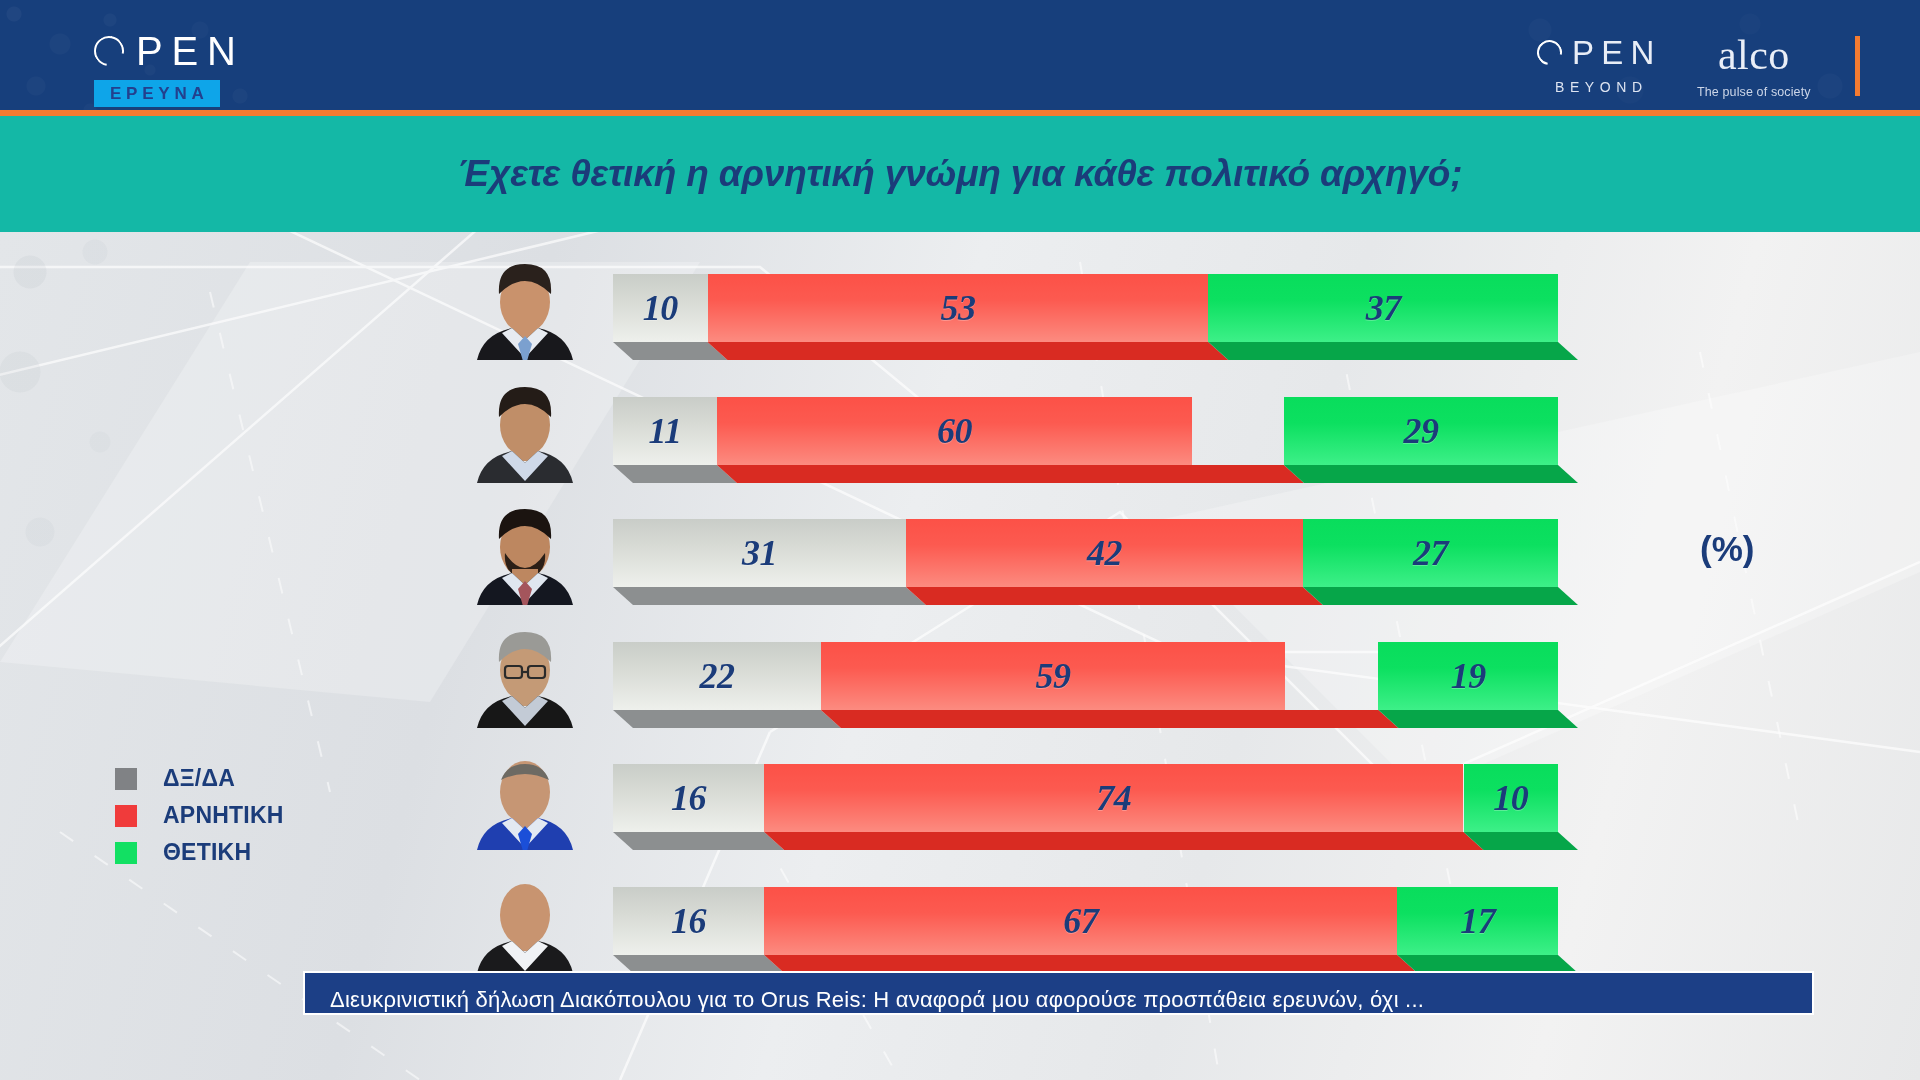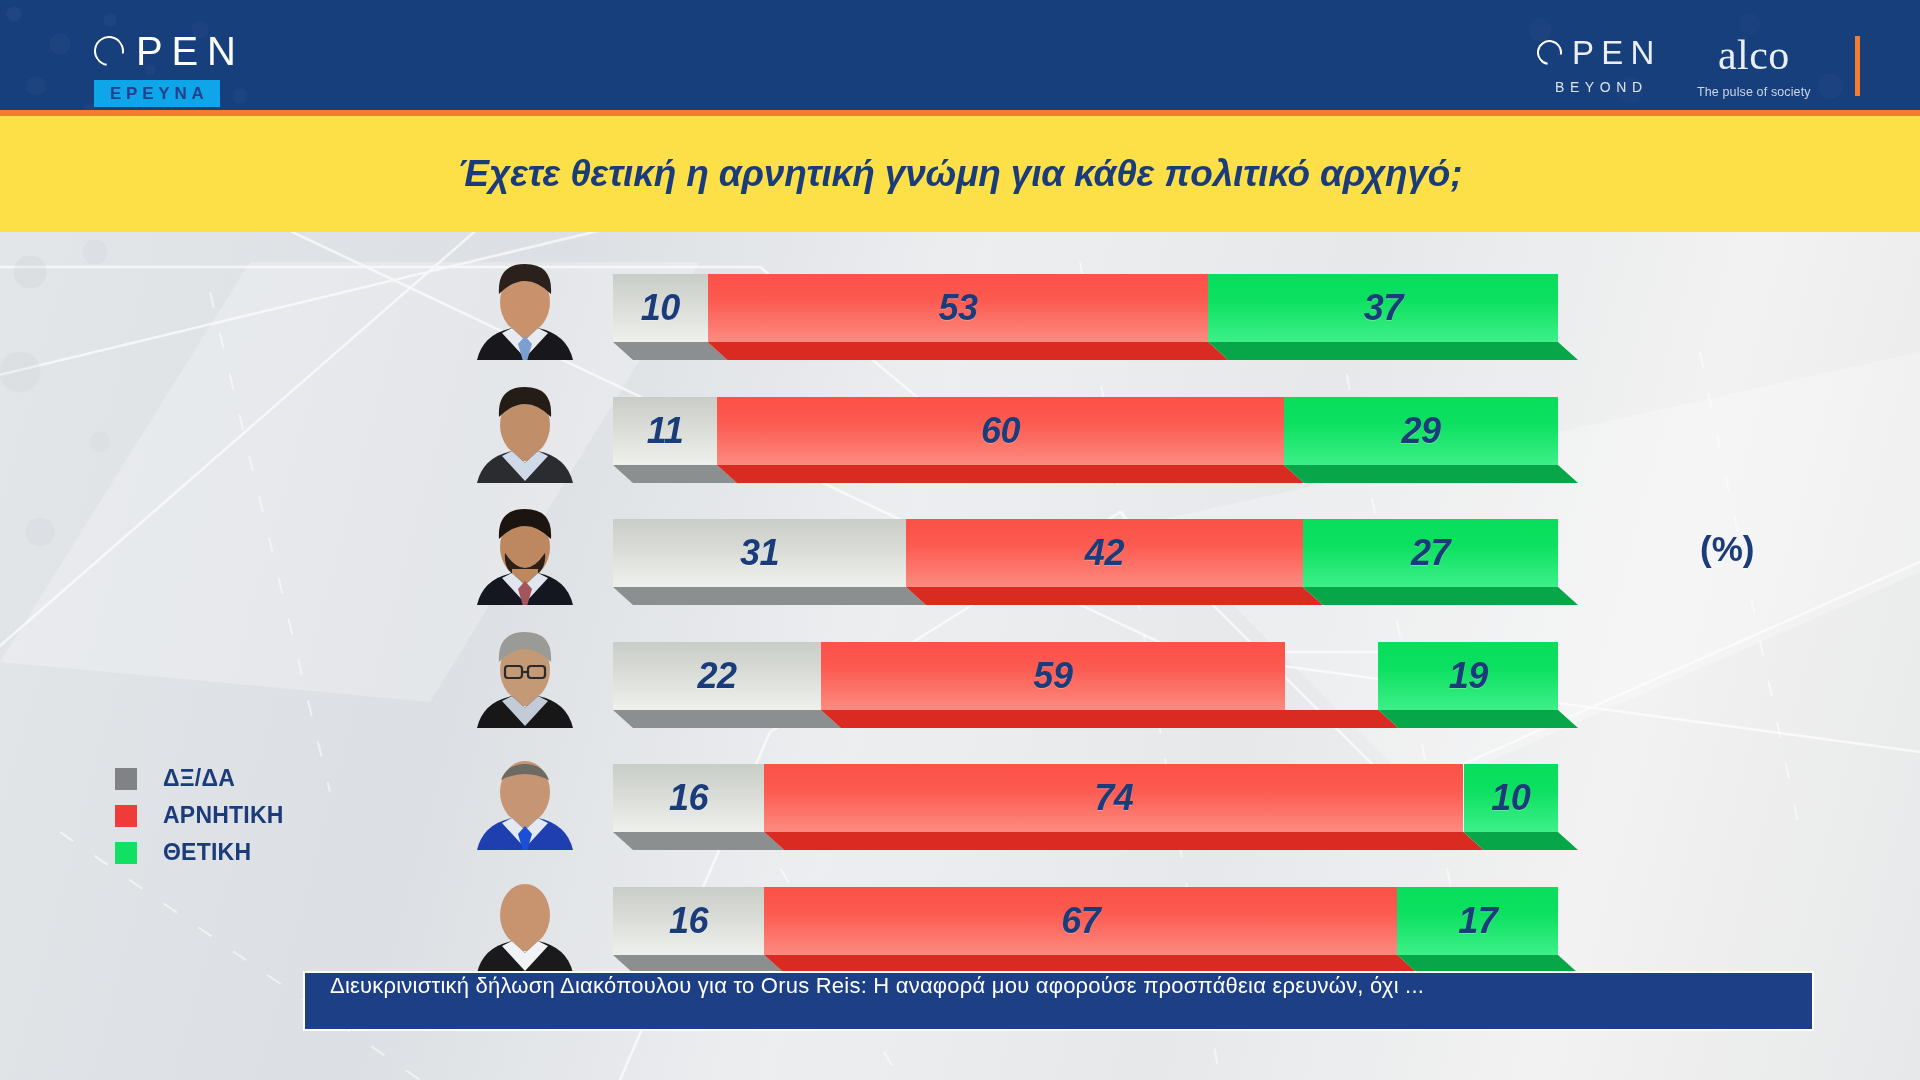--- a/index.html
+++ b/index.html
@@ -65,21 +65,21 @@
   .logo-alco .name{
     font-family:"Liberation Serif","DejaVu Serif",serif;
     font-size:42px; color:#e9eef7; line-height:1; letter-spacing:.01em;
   }
   .logo-alco .tag{ font-size:12.5px; color:#ccd6e8; margin-top:9px; letter-spacing:.01em;}
   .alco-divider{ position:absolute; left:1855px; top:36px; width:5px; height:60px; background:#f47b30; }
 
   
   .title-band{
     position:absolute; left:0; top:116px; width:1920px; height:116px;
-    background:#fde047;
+    background:#14b8a6;
   }
   .title-text{
     position:absolute; left:0; top:0; width:1920px; height:116px;
     display:flex; align-items:center; justify-content:center;
     color:#1b3c7a; font-size:37px; font-weight:700; font-style:italic;
     letter-spacing:-.2px;
   }
 
   
   .stage{
@@ -107,21 +107,21 @@
   .legend-swatch{ width:22px; height:22px; margin-right:14px; }
   .legend-label{ color:#1b3c7a; font-size:23px; font-weight:700; letter-spacing:.01em;}
 
   
   .pct{
     position:absolute; left:1700px; top:297px;
     color:#1b3c7a; font-size:35px; font-weight:700;
   }
 
   
-  .row{ position:absolute; left:0; width:1920px; height:84px; }
+  .row{ position:absolute; left:0; width:1920px; height:84px;font-family:Liberation Serif, serif; }
 
   .photo{
     position:absolute; width:140px; height:110px; left:455px; bottom:-2px;
     overflow:hidden;
   }
   .photo svg{ display:block; }
 
   .bar{
     position:absolute; left:613px; height:68px; top:0;
   }
@@ -134,23 +134,23 @@
   .seg.gray{ background:linear-gradient(180deg,#c9cdc8 0%,#d7dad4 38%,#eef0ec 100%); }
   .seg.red { background:linear-gradient(180deg,#fc5147 0%,#fc5a50 38%,#fc8b80 100%); }
   .seg.green{ background:linear-gradient(180deg,#09dd5c 0%,#0ce060 38%,#3df088 100%); }
 
   
   .face{ position:absolute; top:68px; height:18px; }
   .face svg{ display:block; }
 
   
   .ticker{
-    position:absolute; left:303px; top:971px; width:1511px; height:60px;
+    position:absolute; left:303px; top:971px; width:1511px; height:44px;
     background:#1c3f86; border:2px solid #ffffff;
-    display:flex; align-items:flex-start; padding-left:25px;
+    display:flex; align-items:flex-end; padding-left:25px;
     color:#ffffff; font-size:22px; letter-spacing:.01em;
   }
 </style>
 </head>
 <body>
 
 <div class="header">
   <div class="header-dots"></div>
   <div class="header-dots-r"></div>
 
@@ -265,21 +265,21 @@
         </div>
         <div class="bar" style="width: 945px;">
           <div class="face" style="left: 0px; width: 965px;">
             <svg width="965" height="18" viewBox="0 0 965 18">
        <polygon points="0,0 103.95,0 123.95,18 20,18" fill="#8c8f90"></polygon>
        <polygon points="103.95,0 670.95,0 690.95,18 123.95,18" fill="#d92b22"></polygon>
        <polygon points="670.95,0 945,0 965,18 690.95,18" fill="#06a649"></polygon>
      </svg>
           </div>
           <div class="seg gray" style="left: 0px; width: 103.95px;">11</div>
-          <div class="seg red" style="left: 103.95px; width: 567px;">60</div>
+          <div class="seg red" style="left: 103.95px; width: 475px;">60</div>
           <div class="seg green" style="left: 670.95px; width: 274.05px;">29</div>
         </div>
       </div>
       <div class="row" style="top: 287px;">
         <div class="photo">
           <svg width="140" height="110" viewBox="0 0 140 110">
     <ellipse cx="70" cy="52" rx="25" ry="31" fill="#bd8760"></ellipse>
     <path d="M44 44 q26 -26 52 0 q2 -30 -26 -30 q-28 0 -26 30z" fill="#1b1410"></path>
             <path d="M50 58 q20 30 40 0 q2 22 -20 26 q-22 -4 -20 -26z" fill="#1b1410" opacity=".9"></path>
     <path d="M57 74 h26 v14 h-26z" fill="#bd8760"></path>

